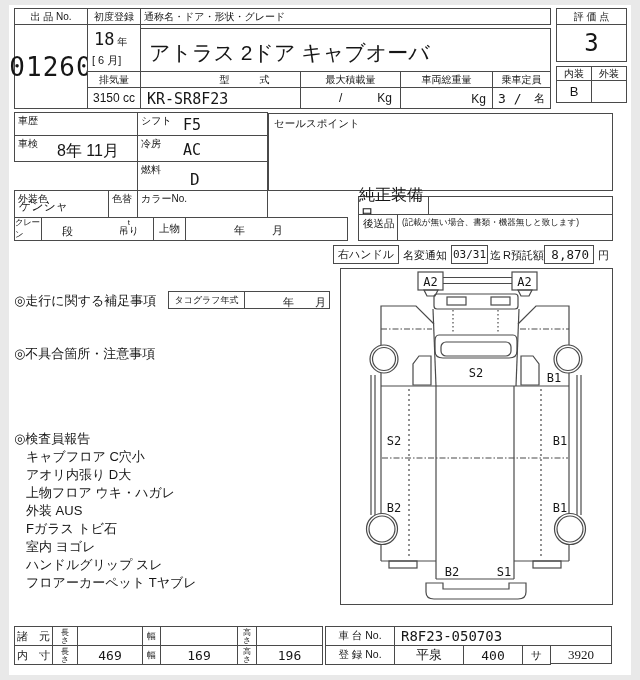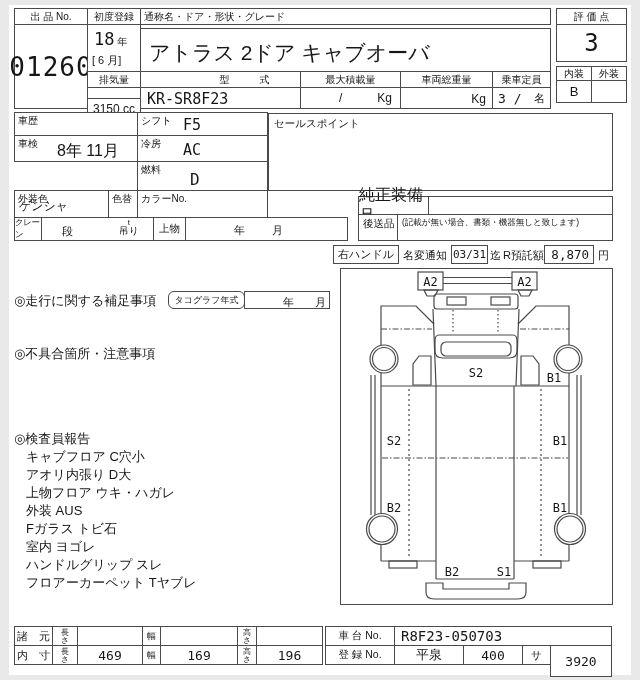--- a/index.html
+++ b/index.html
@@ -32,21 +32,21 @@
   </div>
 
   <div class="box" style="left:140px;top:8px;width:411px;height:17px;">
     <span class="cl">通称名・ドア・形状・グレード</span>
   </div>
   <div class="box" style="left:140px;top:28px;width:411px;height:48px;">
     <div class="txt" style="left:8px;top:10px;font-size:21px;">アトラス 2ドア キャブオーバ</div>
   </div>
 
   <div class="box ctr" style="left:87px;top:71px;width:54px;height:17px;font-size:10px;">排気量</div>
-  <div class="box ctr" style="left:87px;top:98px;width:54px;height:22px;font-size:12px;">3150 cc</div>
+  <div class="box ctr" style="left:87px;top:87px;width:54px;height:22px;font-size:12px;">3150 cc</div>
 
   <div class="box ctr" style="left:140px;top:71px;width:161px;height:17px;font-size:10px;padding-left:48px;">型　　　式</div>
   <div class="box mono" style="left:140px;top:87px;width:161px;height:22px;">
     <div class="txt" style="left:6px;top:2px;font-size:15px;">KR-SR8F23</div>
   </div>
 
   <div class="box ctr" style="left:300px;top:71px;width:101px;height:17px;font-size:10px;">最大積載量</div>
   <div class="box" style="left:300px;top:87px;width:101px;height:22px;display:flex;align-items:center;justify-content:space-between;padding:0 8px 0 38px;font-size:12px;">
     <span>/</span>
     <span>Kg</span>
@@ -137,21 +137,21 @@
 
   <div class="box ctr" style="left:333px;top:245px;width:66px;height:19px;font-size:11px;">右ハンドル</div>
   <div class="txt" style="left:403px;top:248px;font-size:11px;">名変通知</div>
   <div class="box ctr mono" style="left:451px;top:245px;width:37px;height:19px;font-size:11px;">03/31</div>
   <div class="txt" style="left:490px;top:248px;font-size:11px;">迄</div>
   <div class="txt" style="left:503px;top:248px;font-size:11px;">R預託額</div>
   <div class="box mono" style="left:544px;top:245px;width:50px;height:19px;text-align:right;font-size:12.5px;line-height:17px;padding-right:4px;">8,870</div>
   <div class="txt" style="left:598px;top:248px;font-size:11px;">円</div>
 
   <div class="txt" style="left:14px;top:292px;font-size:13px;">◎走行に関する補足事項</div>
-  <div class="box ctr" style="left:168px;top:291px;width:77px;height:18px;font-size:9px;border-radius:6px;">タコグラフ年式</div>
+  <div class="box ctr" style="left:168px;top:291px;width:77px;height:18px;font-size:9px;">タコグラフ年式</div>
   <div class="box" style="left:244px;top:291px;width:86px;height:18px;">
     <span class="txt" style="left:38px;top:3px;font-size:11px;">年</span>
     <span class="txt" style="left:70px;top:3px;font-size:11px;">月</span>
   </div>
 
   <div class="txt" style="left:14px;top:345px;font-size:13px;">◎不具合箇所・注意事項</div>
 
   <div class="txt" style="left:14px;top:430px;font-size:13px;">◎検査員報告</div>
   <div class="nob" style="left:26px;top:448px;">
     <div class="item">キャブフロア C穴小</div>
@@ -265,14 +265,14 @@
     </div>
   <div class="box ctr mono" style="left:256px;top:645px;width:67px;height:20px;font-size:13px;">196</div>
 
   <div class="box ctr" style="left:325px;top:626px;width:70px;height:20px;font-size:10.5px;">車 台 No.</div>
   <div class="box mono" style="left:394px;top:626px;width:218px;height:20px;font-size:14px;line-height:18px;padding-left:6px;">R8F23-050703</div>
 
   <div class="box ctr" style="left:325px;top:645px;width:70px;height:20px;font-size:10.5px;">登 録 No.</div>
   <div class="box ctr" style="left:394px;top:645px;width:70px;height:20px;font-size:13px;">平泉</div>
   <div class="box ctr mono" style="left:463px;top:645px;width:60px;height:20px;font-size:13px;">400</div>
   <div class="box ctr" style="left:522px;top:645px;width:29px;height:20px;font-size:11px;">サ</div>
-  <div class="box ctr mono" style="left:550px;top:645px;width:62px;height:32px;font-size:13px;">3920</div>
+  <div class="box ctr mono" style="left:550px;top:645px;width:62px;height:19px;font-size:13px;font-family:Liberation Serif, serif;">3920</div>
 </div>
 
 </body></html>

